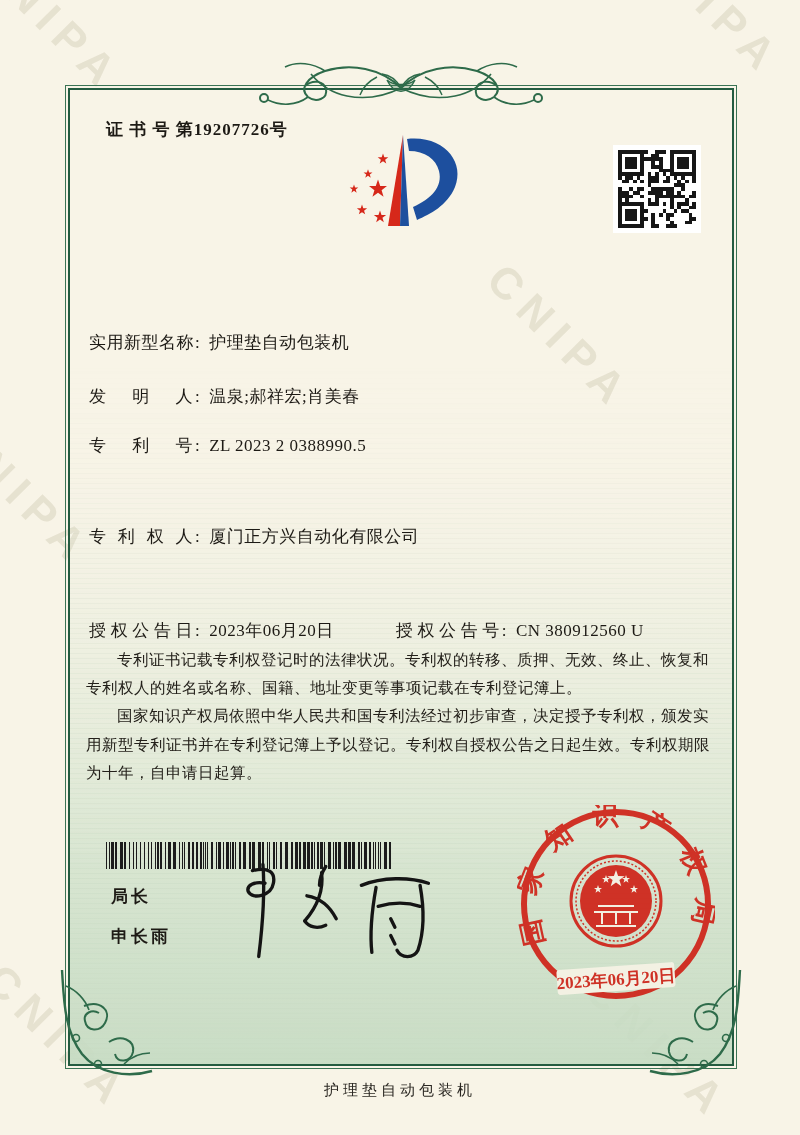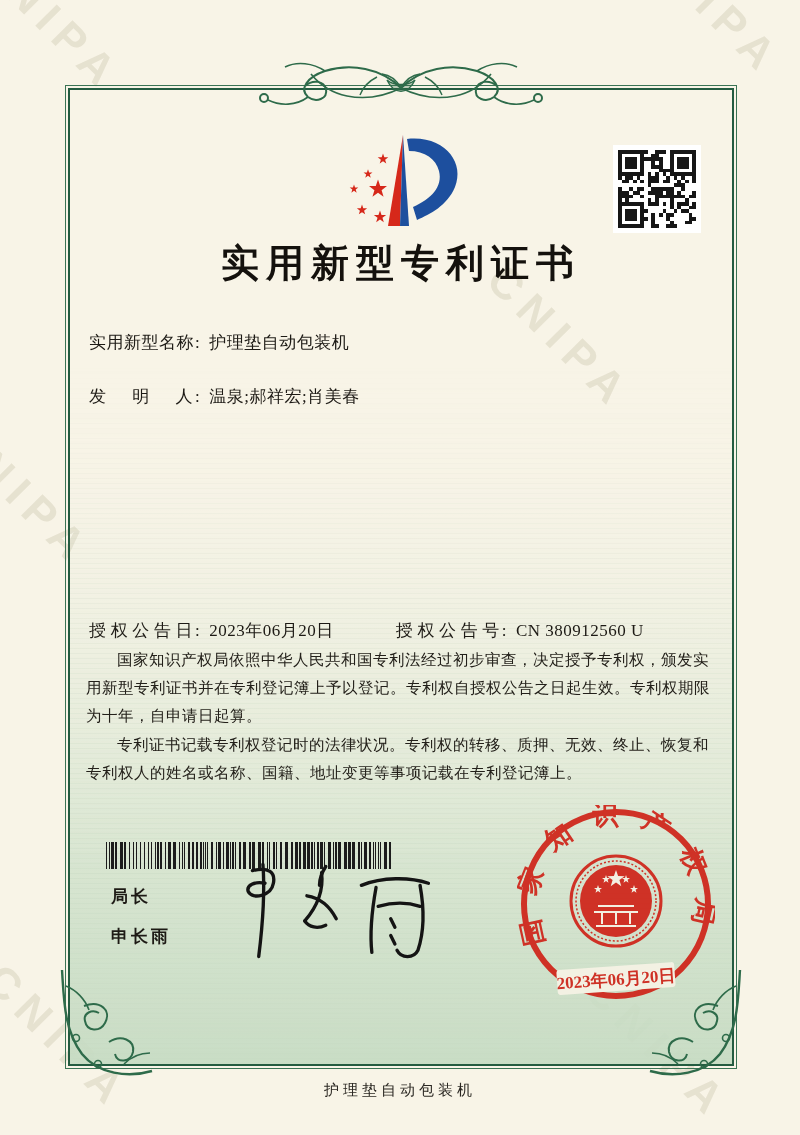--- a/index.html
+++ b/index.html
@@ -101,20 +101,21 @@
       <path d="M8,2 C10,32 10,62 28,86 C44,106 74,110 98,103"></path>
       <path d="M30,38 C46,32 58,42 51,55 C46,64 33,64 31,53 C29,45 38,41 45,45" stroke-width="2"></path>
       <path d="M55,74 C67,66 81,72 79,84 C77,94 63,96 61,86" stroke-width="2"></path>
       <path d="M12,18 C22,22 31,31 35,42" stroke-width="1.6"></path>
       <path d="M70,96 C77,89 86,85 96,85" stroke-width="1.6"></path>
       <circle cx="22" cy="70" r="3.5" stroke-width="1.6"></circle>
       <circle cx="44" cy="96" r="3.5" stroke-width="1.6"></circle>
     </g>
   </svg>
 
+  <div class="cert-no">证 书 号 第19207726号</div>
 
   <svg class="logo" viewBox="0 0 180 106">
     <defs>
       <polygon id="star" points="0,-9 2.12,-2.91 8.56,-2.78 3.42,1.11 5.29,7.28 0,3.6 -5.29,7.28 -3.42,1.11 -8.56,-2.78 -2.12,-2.91"></polygon>
     </defs>
     <g fill="#d6281a">
       <use href="#star" transform="translate(50,30) scale(0.62)"></use>
       <use href="#star" transform="translate(35,45) scale(0.52)"></use>
       <use href="#star" transform="translate(21,60) scale(0.5)"></use>
       <use href="#star" transform="translate(45,60) scale(1.05)"></use>
@@ -356,40 +357,45 @@
         <i style="grid-area: 21 / 6;"></i>
         <i style="grid-area: 21 / 7;"></i>
         <i style="grid-area: 21 / 10;"></i>
         <i style="grid-area: 21 / 11;"></i>
         <i style="grid-area: 21 / 14;"></i>
         <i style="grid-area: 21 / 15;"></i>
         <i style="grid-area: 21 / 16;"></i>
       </div>
   </div>
 
-  <div class="title">实用新型专利证书</div>
 
   <div class="field-row" style="top:245px;">
     <span class="flabel">实用新型名称</span><span class="fcolon">:</span><span>护理垫自动包装机</span>
   </div>
   <div class="field-row" style="top:299px;">
     <span class="flabel">发明人</span><span class="fcolon">:</span><span>温泉;郝祥宏;肖美春</span>
+  </div>
+  <div class="field-row" style="top:348px;">
+    <span class="flabel">专利号</span><span class="fcolon">:</span><span>ZL 2023 2 0388990.5</span>
+  </div>
+  <div class="field-row" style="top:439px;">
+    <span class="flabel">专利权人</span><span class="fcolon">:</span><span>厦门正方兴自动化有限公司</span>
   </div>
   <div class="field-row" style="top:533px;">
     <span class="fgroup first">
       <span class="flabel">授权公告日</span><span class="fcolon">:</span><span>2023年06月20日</span>
     </span>
     <span class="fgroup">
       <span class="flabel">授权公告号</span><span class="fcolon">:</span><span>CN 380912560 U</span>
     </span>
   </div>
 
   <div class="paras">
+    <p>专利证书记载专利权登记时的法律状况。专利权的转移、质押、无效、终止、恢复和专利权人的姓名或名称、国籍、地址变更等事项记载在专利登记簿上。</p>
     <p>国家知识产权局依照中华人民共和国专利法经过初步审查，决定授予专利权，颁发实用新型专利证书并在专利登记簿上予以登记。专利权自授权公告之日起生效。专利权期限为十年，自申请日起算。</p>
-    <p>专利证书记载专利权登记时的法律状况。专利权的转移、质押、无效、终止、恢复和专利权人的姓名或名称、国籍、地址变更等事项记载在专利登记簿上。</p>
   </div>
 
   <div class="barcode">
       <i style="left:0px;width:1px"></i>
       <i style="left:3px;width:1px"></i>
       <i style="left:5px;width:3px"></i>
       <i style="left:9px;width:2px"></i>
       <i style="left:14px;width:3px"></i>
       <i style="left:18px;width:2px"></i>
       <i style="left:23px;width:1px"></i>

